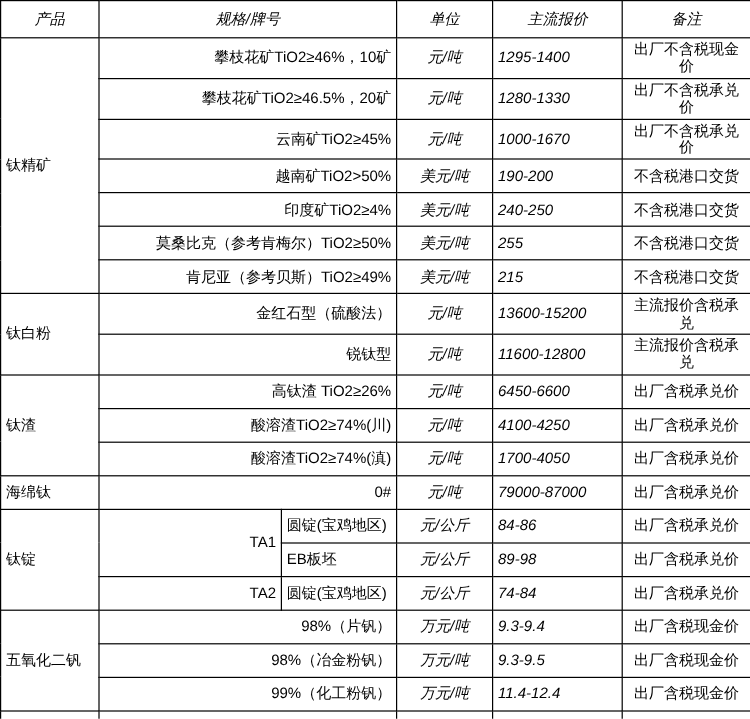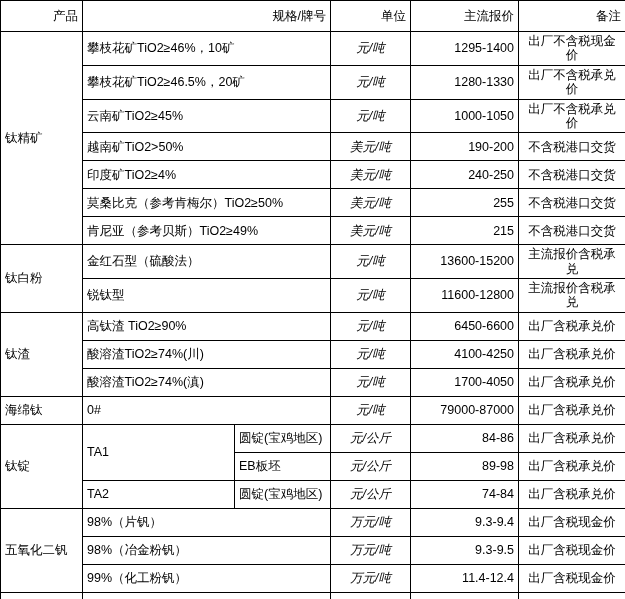--- a/index.html
+++ b/index.html
@@ -21,45 +21,47 @@
   #price-table td, #price-table th {
     border: 1px solid #000000;
     font-size: 12.5px;
     color: #000000;
     padding: 2px 4px;
     font-weight: normal;
     line-height: 1.15;
     vertical-align: middle;
   }
   .hdr {
-    text-align: right;
+    text-align: center;
     font-weight: bold;
     font-size: 13px;
     height: 26px;
+    font-style: italic;
   }
   .cat {
     font-weight: bold;
     font-size: 13px;
   }
   .name {
-    text-align: left;
+    text-align: right;
     padding-left: 5px;
   }
   .sub {
     text-align: left;
     padding-left: 5px;
     margin-left: 32px;
   }
   .unit {
     text-align: center;
     font-style: italic;
   }
   .price {
-    text-align: right;
+    text-align: left;
     padding-left: 4px;
+    font-style: italic;
   }
   .note {
     text-align: center;
   }
   .row-h {
     height: 28px;
   }
   col.c-cat { width: 82px; }
   col.c-name { width: 152px; }
   col.c-sub { width: 96px; }
@@ -98,21 +100,21 @@
       </tr>
       <tr class="row-h">
         <td class="name" colspan="2">攀枝花矿TiO2≥46.5%，20矿</td>
         <td class="unit">元/吨</td>
         <td class="price">1280-1330</td>
         <td class="note">出厂不含税承兑价</td>
       </tr>
       <tr class="row-h">
         <td class="name" colspan="2">云南矿TiO2≥45%</td>
         <td class="unit">元/吨</td>
-        <td class="price">1000-1050</td>
+        <td class="price">1000-1670</td>
         <td class="note">出厂不含税承兑价</td>
       </tr>
       <tr class="row-h">
         <td class="name" colspan="2">越南矿TiO2&gt;50%</td>
         <td class="unit">美元/吨</td>
         <td class="price">190-200</td>
         <td class="note">不含税港口交货</td>
       </tr>
       <tr class="row-h">
         <td class="name" colspan="2">印度矿TiO2≥4%</td>
@@ -140,21 +142,21 @@
         <td class="note">主流报价含税承兑</td>
       </tr>
       <tr class="row-h">
         <td class="name" colspan="2">锐钛型</td>
         <td class="unit">元/吨</td>
         <td class="price">11600-12800</td>
         <td class="note">主流报价含税承兑</td>
       </tr>
       <tr class="row-h">
         <td class="cat" rowspan="3">钛渣</td>
-        <td class="name" colspan="2">高钛渣 TiO2≥90%</td>
+        <td class="name" colspan="2">高钛渣 TiO2≥26%</td>
         <td class="unit">元/吨</td>
         <td class="price">6450-6600</td>
         <td class="note">出厂含税承兑价</td>
       </tr>
       <tr class="row-h">
         <td class="name" colspan="2">酸溶渣TiO2≥74%(川)</td>
         <td class="unit">元/吨</td>
         <td class="price">4100-4250</td>
         <td class="note">出厂含税承兑价</td>
       </tr>

